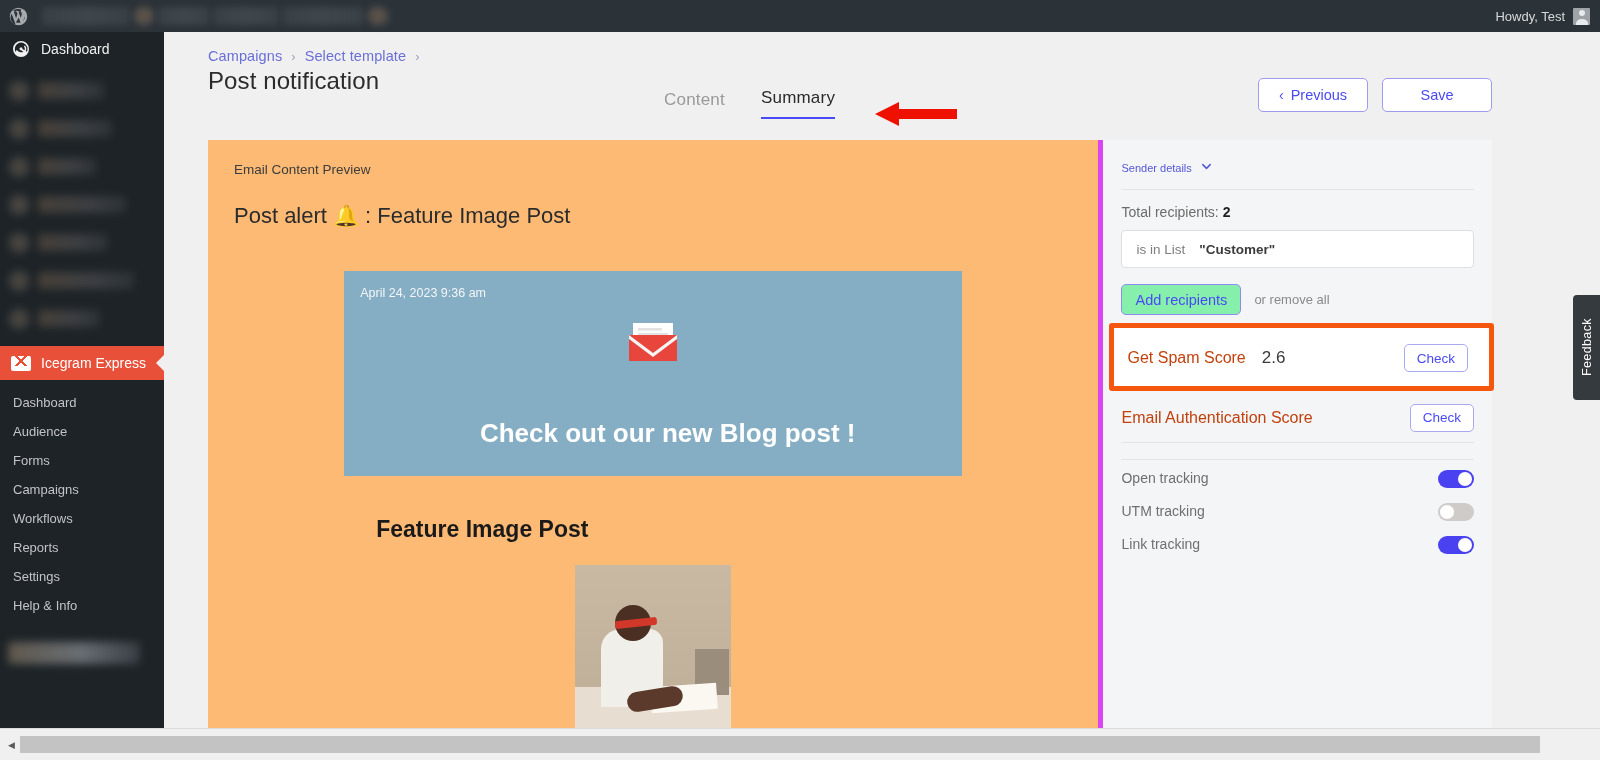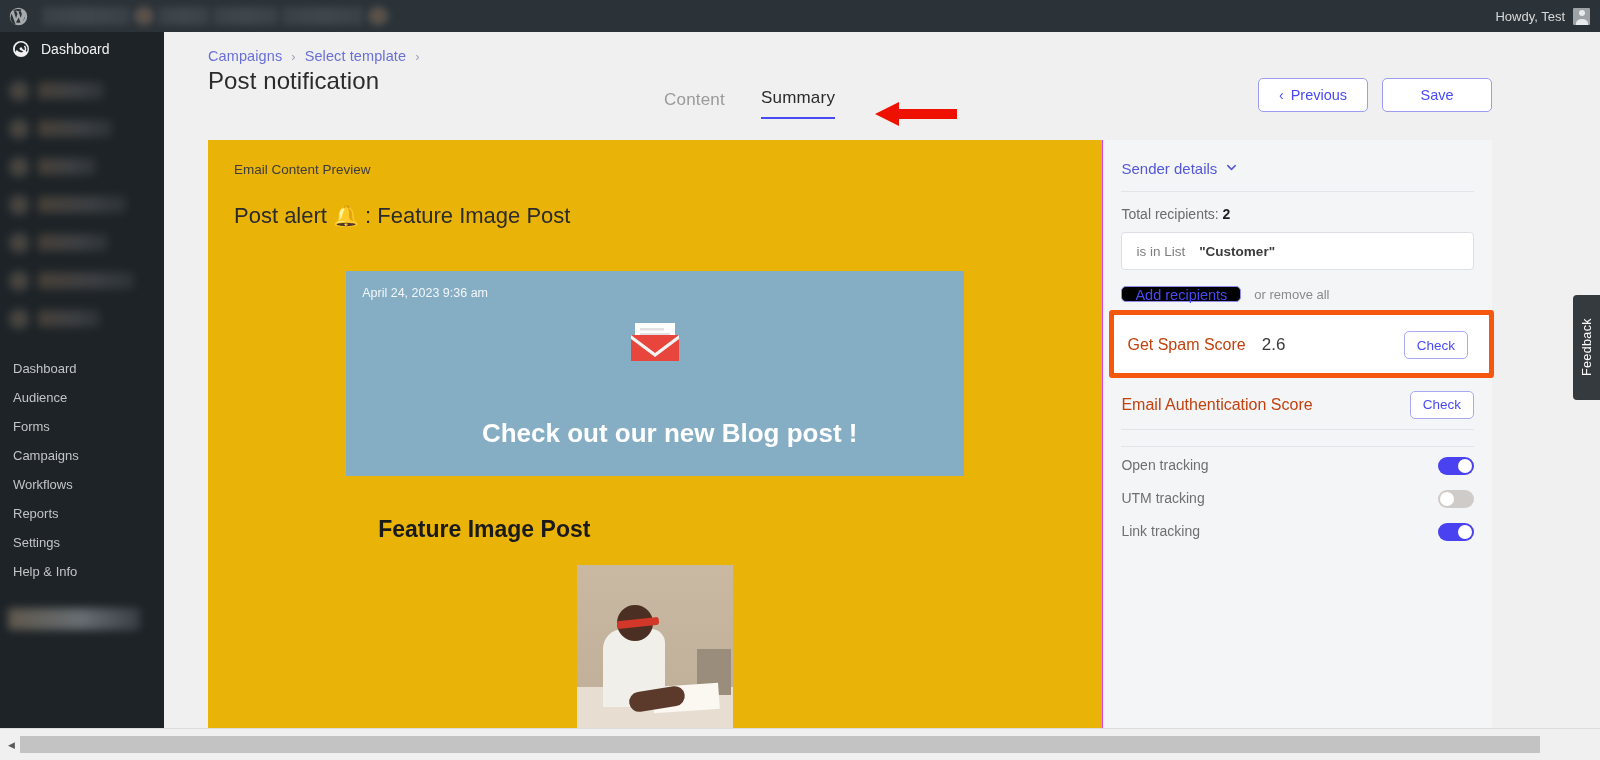--- a/index.html
+++ b/index.html
@@ -164,21 +164,21 @@
     background: #fff; color: #4a4af4;
     font-size: 14.5px; font-family: inherit;
     display: flex; align-items: center; justify-content: center; gap: 7px;
     cursor: pointer;
   }
   .btn-outline .chev { font-size: 14px; line-height: 1; }
 
   
   .columns { display: flex; gap: 0; padding: 0 44px 0 44px; height: 588px; }
   .preview-card {
-    width: 927px; background: #eab308; border-right: 1px solid #d946ef;
+    width: 927px; background: #fdba74; border-right: 5px solid #d946ef;
     padding: 22px 0 0 0; overflow: hidden;
   }
   .preview-label {
     font-size: 13.5px; color: #3c3c3c; padding-left: 26px;
   }
   .preview-subject {
     font-size: 22px; color: #2b2b2b; font-weight: 400;
     padding: 26px 0 0 26px; display: flex; align-items: center; gap: 6px;
   }
   .bell { font-size: 21px; }
@@ -236,35 +236,35 @@
     background: #9b8d7c;
   }
 
   
   .side-panel {
     width: 401px; background: #f4f5f7; padding: 20px 18px 0 18px;
     position: relative;
   }
   .sp-row-head {
     display: flex; align-items: center; gap: 8px;
-    color: #5457d8; font-size: 15px; padding-bottom: 14px; cursor: pointer;
+    color: #5457d8; font-size: 11px; padding-bottom: 14px; cursor: pointer;
   }
   .sp-divider { height: 1px; background: #e2e4e8; }
   .sp-recip { padding: 14px 0 10px; font-size: 14px; color: #6b6b6b; }
   .sp-recip b { color: #1f1f1f; font-weight: 700; }
   .filter-field {
     height: 38px; border: 1px solid #dcdfe3; border-radius: 4px; background: #fff;
     display: flex; align-items: center; gap: 14px; padding: 8px 14px;
     font-size: 13.5px; color: #7d7d7d;
   }
   .filter-field .fv { color: #3b3b3b; font-weight: 600; }
   .sp-addrow { display: flex; align-items: center; gap: 13px; padding: 16px 0 18px; }
   .btn-add {
-    height: 16px; padding: 0 13px;
-    border: 1px solid #8d8df0; border-radius: 5px; background: #000000;
+    height: 31px; padding: 0 13px;
+    border: 1px solid #8d8df0; border-radius: 5px; background: #86efac;
     color: #4a4af4; font-size: 14.5px; font-family: inherit; cursor: pointer;
   }
   .remove-all { font-size: 13px; color: #8a8a8a; }
   .remove-all a { color: #8a8a8a; text-decoration: none; cursor: pointer; }
 
   .score-rows { position: relative; }
   .score-row {
     height: 50px; display: flex; align-items: center;
     border-bottom: 1px solid #e2e4e8;
   }
@@ -376,20 +376,24 @@
       <div class="mb-icon" style="left:8px; top:128px;"></div>
       <div class="mb-item" style="left:38px; top:130px; width:88px;"></div>
       <div class="mb-icon" style="left:8px; top:166px;"></div>
       <div class="mb-item" style="left:38px; top:168px; width:70px;"></div>
       <div class="mb-icon" style="left:8px; top:204px;"></div>
       <div class="mb-item" style="left:38px; top:206px; width:96px;"></div>
       <div class="mb-icon" style="left:8px; top:242px;"></div>
       <div class="mb-item" style="left:38px; top:244px; width:62px;"></div>
     </div>
 
+    <div class="menu-active">
+      <span class="ig-mail"></span>
+      <span>Icegram Express</span>
+    </div>
 
     <div class="submenu">
       <div class="submenu-item">Dashboard</div>
       <div class="submenu-item">Audience</div>
       <div class="submenu-item">Forms</div>
       <div class="submenu-item">Campaigns</div>
       <div class="submenu-item">Workflows</div>
       <div class="submenu-item">Reports</div>
       <div class="submenu-item">Settings</div>
       <div class="submenu-item">Help &amp; Info</div>

